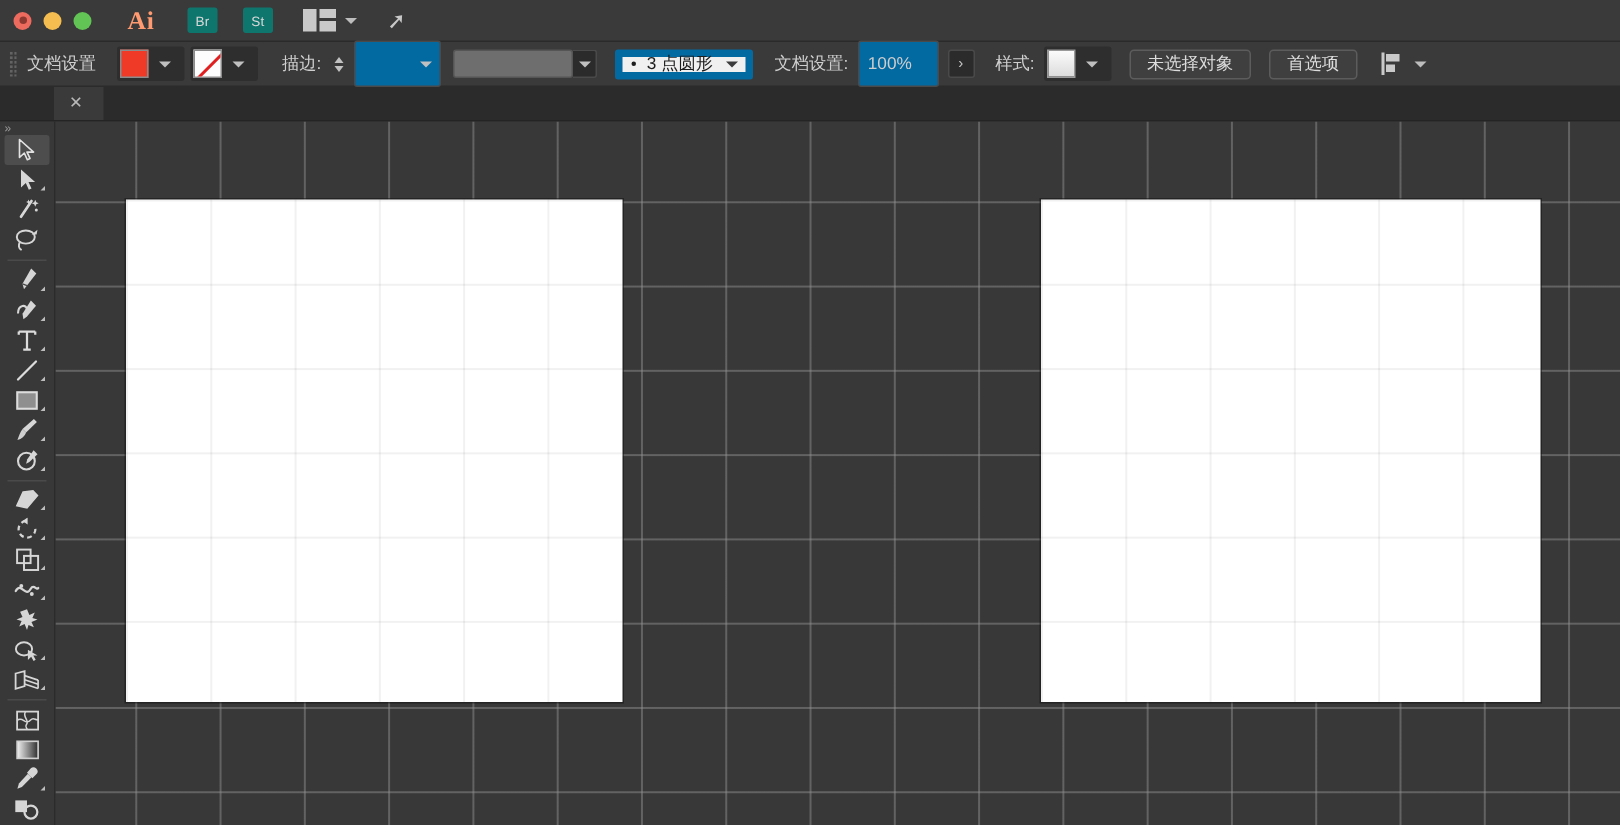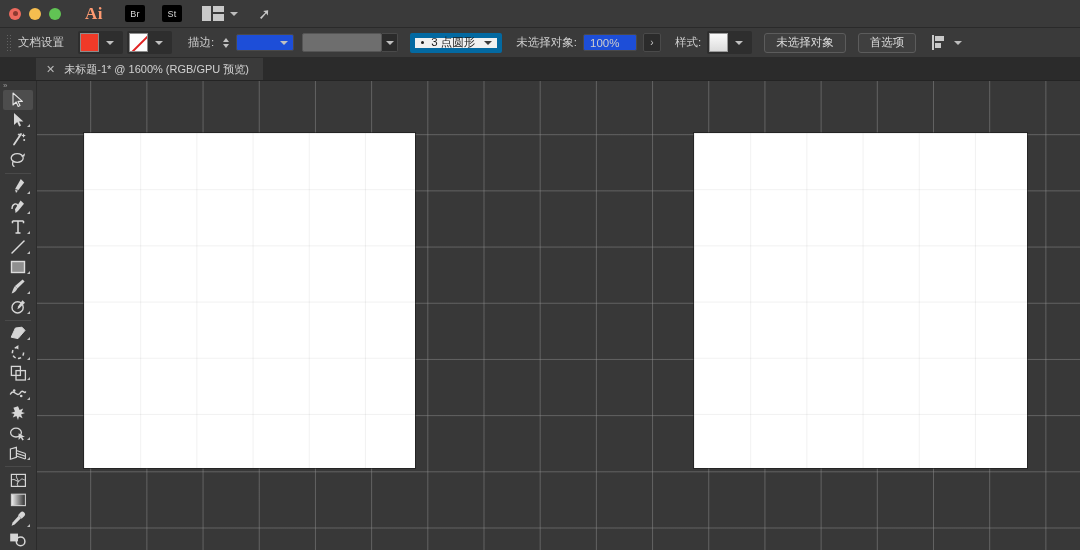--- a/index.html
+++ b/index.html
@@ -61,21 +61,21 @@
     color: #ff9a71;
     font-size: 17px;
     font-weight: bold;
     letter-spacing: 0.5px;
     font-family: "Liberation Serif", "DejaVu Serif", serif;
     line-height: 1;
   }
   .tb-chip {
     margin-left: 22px;
     width: 20px; height: 17px;
-    background: #000000;
+    background: #0f766e;
     border-radius: 2px;
     color: #d8d8d8;
     font-size: 9px;
     display: flex;
     align-items: center;
     justify-content: center;
     letter-spacing: 0.2px;
   }
   .tb-chip.st { margin-left: 17px; }
   .tb-arrange {
@@ -181,24 +181,24 @@
     margin-left: 7px;
   }
   .stepper .up, .stepper .dn {
     width: 0; height: 0;
     border-left: 3.5px solid transparent;
     border-right: 3.5px solid transparent;
   }
   .stepper .up { border-bottom: 4px solid #c2c2c2; }
   .stepper .dn { border-top: 4px solid #c2c2c2; }
   .field {
-    background: #1d4ed8;
+    background: #0369a1;
     border: 1px solid #4a4a4a;
     border-radius: 2px;
-    height: 17px;
+    height: 31px;
     display: flex;
     align-items: center;
     color: #cdcdcd;
     font-size: 11.5px;
     box-sizing: border-box;
   }
   .field.stroke-w { width: 58px; margin-left: 6px; }
   .field .fld-caret {
     margin-left: auto;
     margin-right: 5px;
@@ -461,21 +461,21 @@
     <span class="profile-drop">
       <span class="mini-caret" style="margin:0"></span>
     </span>
 
     <span class="brush-combo">
       <span class="dot"></span>
       <span class="btext">3 点圆形</span>
       <span class="bcaret"></span>
     </span>
 
-    <span class="cb-label" style="margin-left:14px">未选择对象:</span>
+    <span class="cb-label" style="margin-left:14px">文档设置:</span>
     <span class="field opacity-field">100%</span>
     <span class="opacity-arrow">›</span>
 
     <span class="cb-label" style="margin-left:14px">样式:</span>
     <span class="swatch-group" style="margin-left:6px">
       <span class="swatch style"></span>
       <span class="mini-caret"></span>
     </span>
 
     <span class="btn">未选择对象</span>
@@ -485,21 +485,20 @@
       <i class="v"></i>
         <i class="b1"></i>
         <i class="b2"></i>
     </span>
     <span class="caret" style="margin-left:7px"></span>
   </div>
 
   <div class="tabbar">
     <div class="doc-tab">
       <span class="tab-close">✕</span>
-      <span>未标题-1* @ 1600% (RGB/GPU 预览)</span>
     </div>
   </div>
 
   <div class="workarea">
 
     <div class="toolbar">
       <div class="tb-handle">»</div>
 
       <div class="tool active">
         <svg width="15" height="16" viewBox="0 0 15 16">

